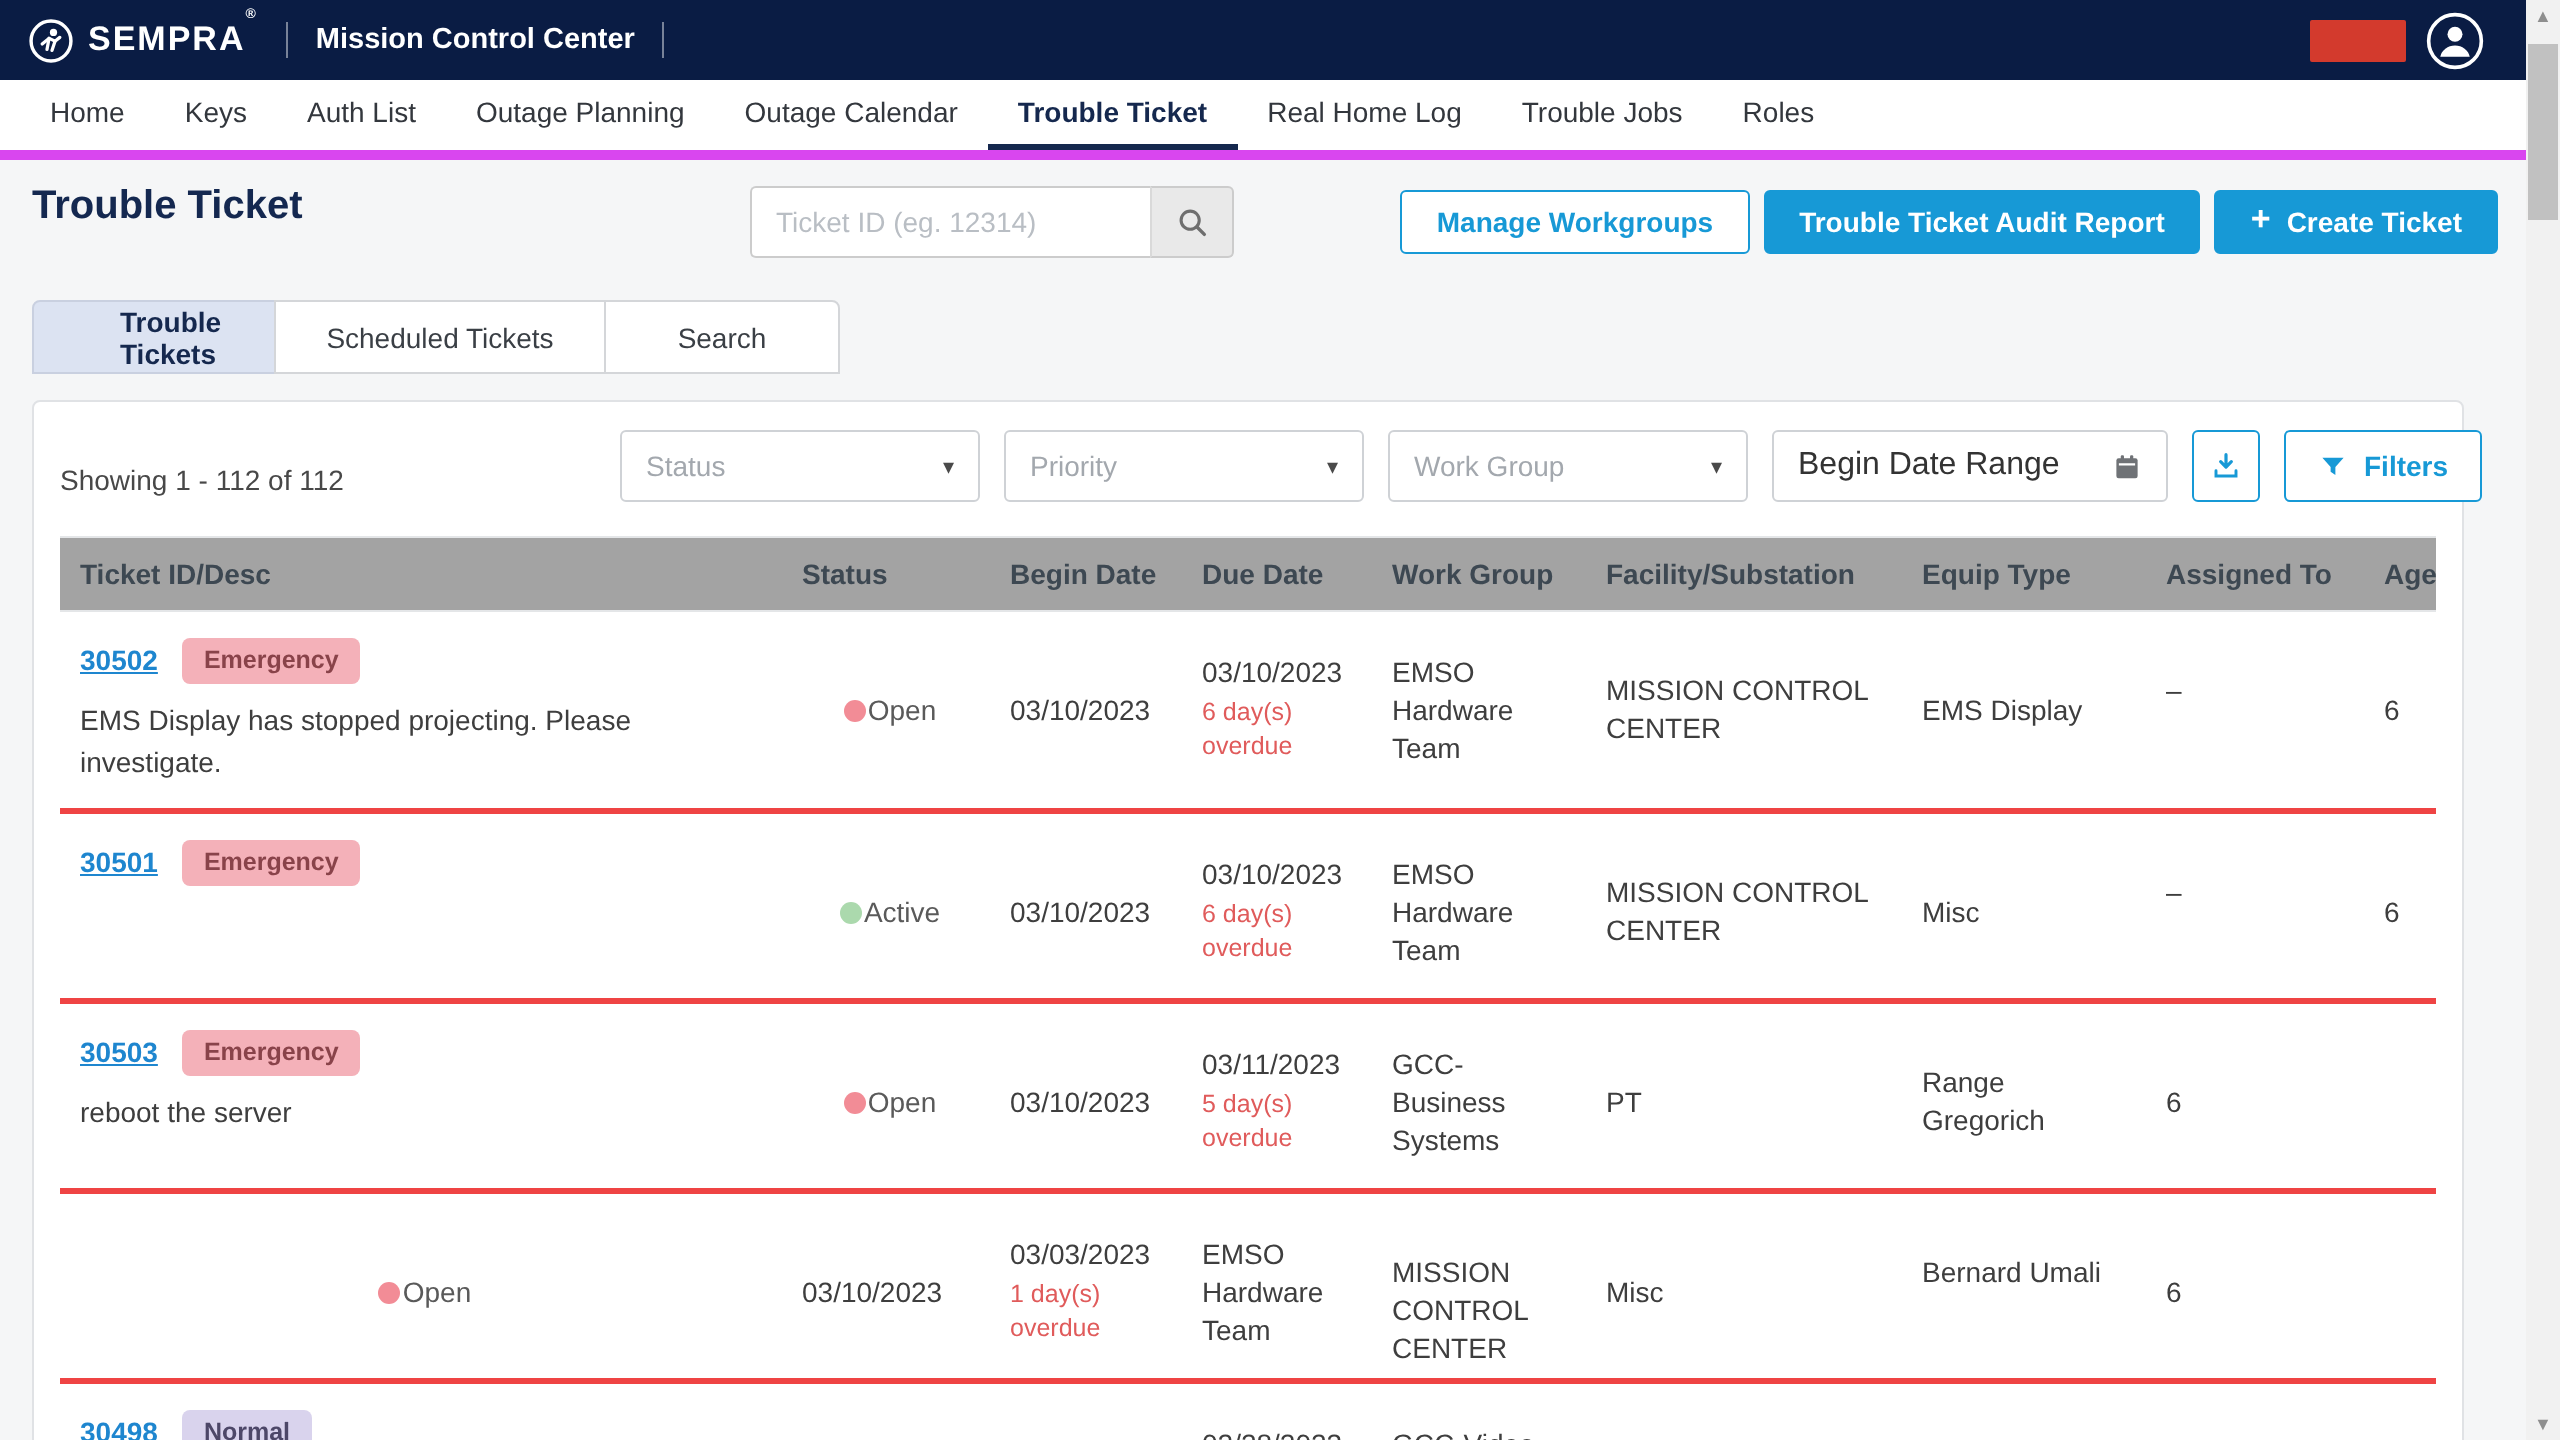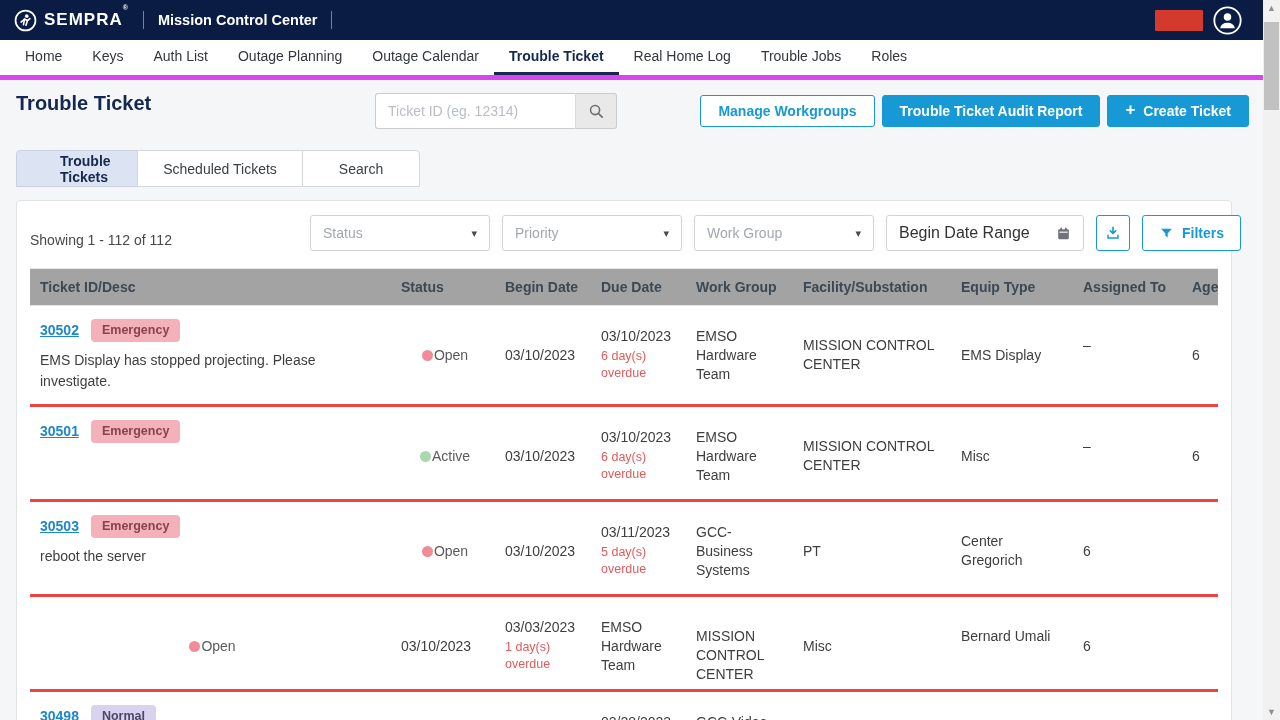--- a/index.html
+++ b/index.html
@@ -286,21 +286,21 @@
           <span class="dot" style="background: rgb(242, 140, 150);"></span>
           <span class="status-label">Open</span>
         </div>
         <div class="td td-begin">03/10/2023</div>
         <div class="td td-due">
           <div>03/11/2023</div>
           <div class="overdue">5 day(s) overdue</div>
         </div>
         <div class="td td-work">GCC-Business Systems</div>
         <div class="td td-equip">PT</div>
-        <div class="td td-assigned">Center Gregorich</div>
+        <div class="td td-assigned">Range Gregorich</div>
         <div class="td td-age">6</div>
       </div>
       <div class="trow">
         <div class="td td-status">
           <span class="dot" style="background: rgb(242, 140, 150);"></span>
           <span class="status-label">Open</span>
         </div>
         <div class="td td-begin">03/10/2023</div>
         <div class="td td-due">
           <div>03/03/2023</div>

